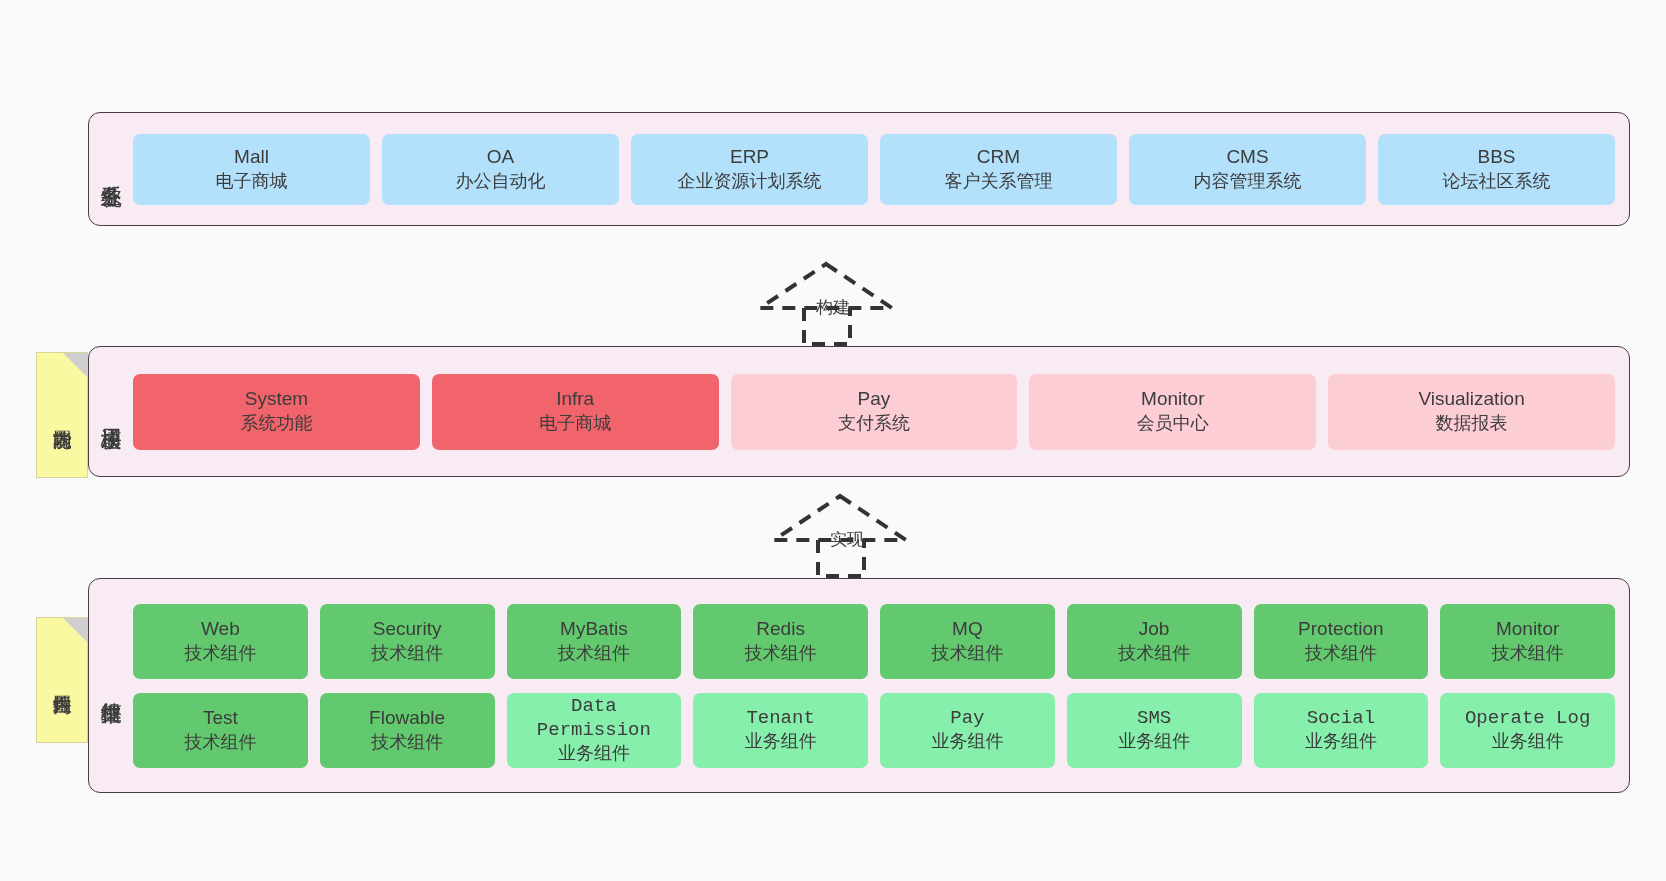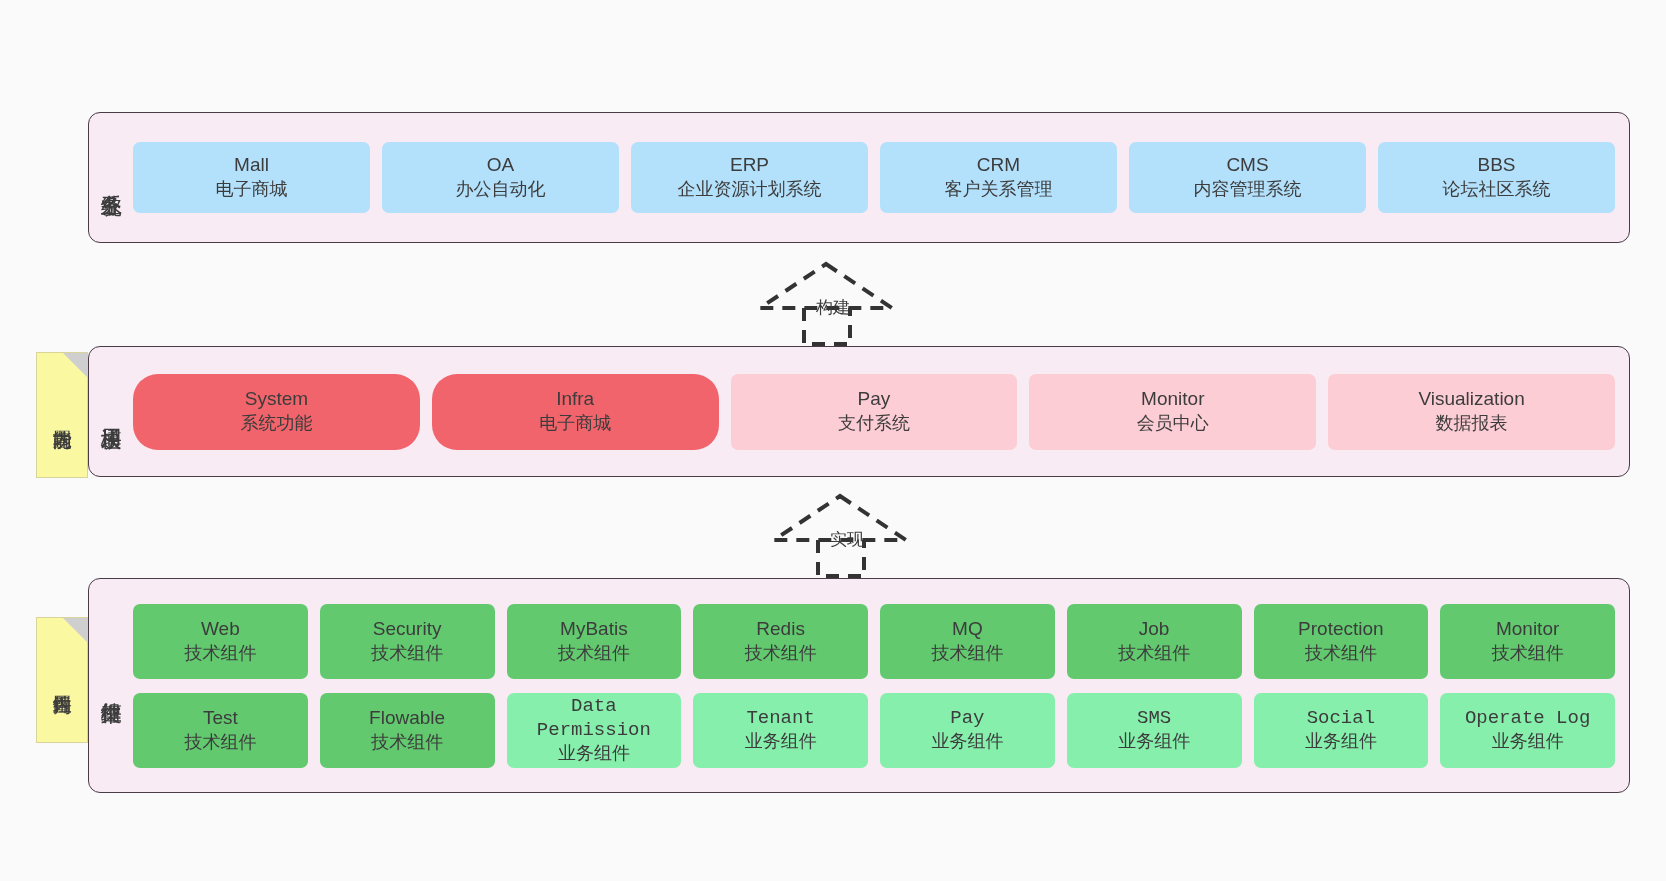--- a/index.html
+++ b/index.html
@@ -72,21 +72,21 @@
     text-align: center;
     line-height: 1.3;
     box-sizing: border-box;
     padding: 4px 6px;
   }
   .card .t1 { font-size: 19px; }
   .card .t2 { font-size: 18px; }
 
   
   .c-blue        { background: #b3e0fb; }
-  .c-red         { background: #f1646c; border-radius: 25px; }
+  .c-red         { background: #f1646c; }
   .c-pink        { background: #fccdd4; }
   .c-green       { background: #62c96f; }
   .c-lightgreen  { background: #86efac; font-family: Liberation Mono, monospace; }
 
   
   .note {
     position: absolute;
     background: #fbf8a2;
     border: 1px solid #d8d49a;
     box-sizing: border-box;
@@ -124,21 +124,21 @@
     background: transparent;
     white-space: nowrap;
     user-select: none;
   }
 </style>
 </head>
 <body>
 
 <div class="canvas">
 
-  <div class="layer" style="left:88px; top:112px; width:1542px; height:131px;">
+  <div class="layer" style="left:88px; top:112px; width:1542px; height:114px;">
     <div class="layer-title">业务系统</div>
     <div class="layer-body">
       <div class="card-row" style="height:71px;" id="row-business">
           <div class="card c-blue">
             <div class="t1">Mall</div>
             <div class="t2">电子商城</div>
           </div>
           <div class="card c-blue">
             <div class="t1">OA</div>
             <div class="t2">办公自动化</div>

